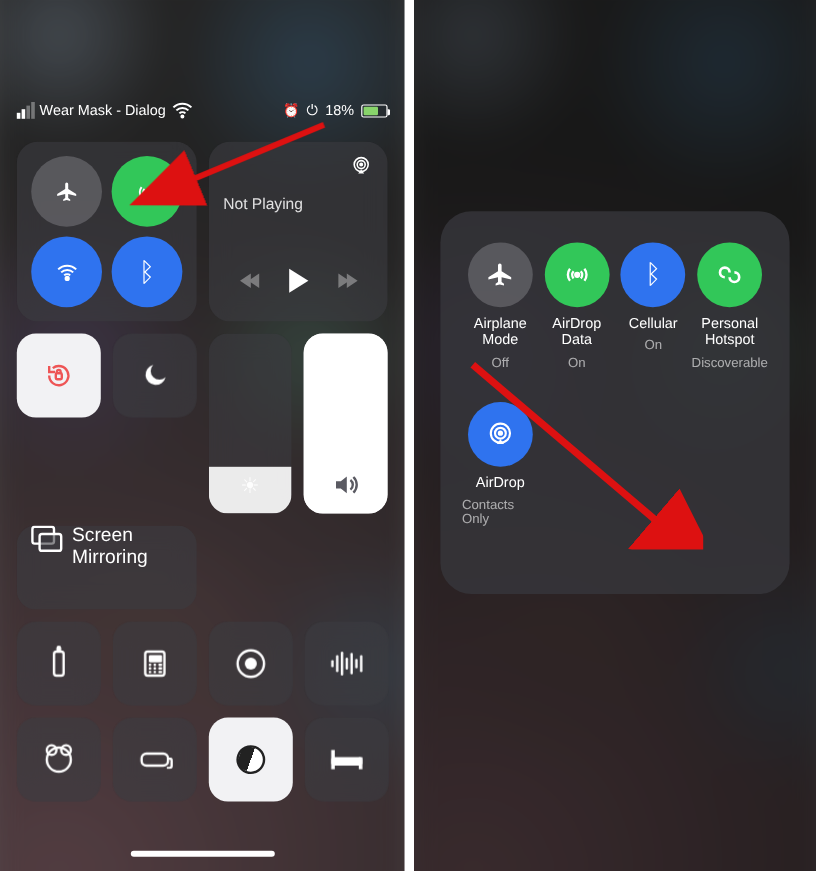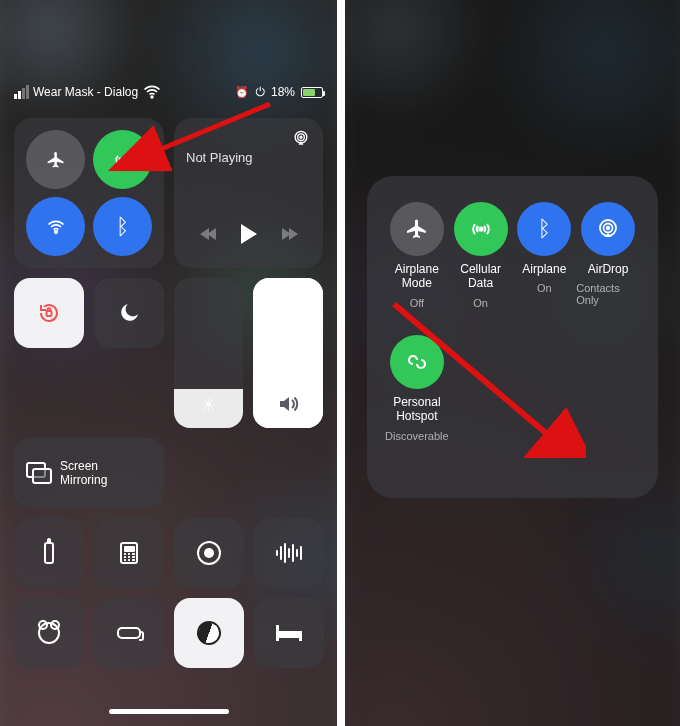--- a/index.html
+++ b/index.html
@@ -83,21 +83,21 @@
   }
   .c-grey { background: rgba(120,120,125,0.55); }
   .c-green { background:#32c759; }
   .c-blue { background:#2f73ef; }
 
   .media-tile {
     flex:1; height:150px; padding:10px 12px; position:relative;
     display:flex; flex-direction:column;
   }
   .airplay-ic { position:absolute; top:10px; right:12px; color:#fff; font-size:14px; }
-  .np-text { color:rgba(255,255,255,0.85); font-size:13px; margin-top:22px; }
+  .np-text { color:rgba(255,255,255,0.85); font-size:13px; margin-top:34px; }
   .media-ctrls { margin-top:auto; margin-bottom:14px; display:flex; justify-content:space-around; align-items:center; color:#fff; }
   .media-ctrls .dim { opacity:0.35;}
   .play-tri {
     width:0; height:0; border-left:16px solid #fff; border-top:10px solid transparent; border-bottom:10px solid transparent;
   }
   .skip { display:flex; gap:-2px;}
   .skip span{
     width:0;height:0; border-top:6px solid transparent; border-bottom:6px solid transparent;
   }
   .skip.back span{ border-right:9px solid #fff; margin-right:-2px;}
@@ -112,22 +112,22 @@
   }
   .bright-tile { background: rgba(60,60,65,0.55); }
   .bright-fill { position:absolute; bottom:0; left:0; right:0; height:26%; background:rgba(255,255,255,0.9);}
   .vol-tile { background:#f1f1f3; }
   .vol-fill { position:absolute; bottom:0; left:0; right:0; height:100%; background:#fff;}
   .slider-ic { position:relative; z-index:1; padding-bottom:12px; text-align:center;}
   .bright-ic { color:rgba(255,255,255,0.9); font-size:18px; }
   .vol-ic { color:#5a5a62; font-size:18px; }
 
   .screen-mirror {
-    flex:1; height:70px; border-radius:16px; display:flex; align-items:center; gap:8px;
-    padding:0 12px; color:#fff; font-size:12px;
+    flex:1; height:70px; border-radius:16px; display:flex; gap:8px;
+    padding:0 12px; color:#fff; font-size:16px;
   }
   .sm-ic { width:26px; height:22px; position:relative;}
   .sm-ic .r1{ position:absolute; top:0; left:0; width:20px; height:16px; border:2px solid #fff; border-radius:3px;}
   .sm-ic .r2{ position:absolute; bottom:0; right:0; width:20px; height:16px; border:2px solid #fff; border-radius:3px; background:rgba(60,60,65,0.6);}
 
   .grid-row { display:grid; grid-template-columns:repeat(4,70px); gap:10px; margin-top:10px; }
 
   .home-ind { position:absolute; bottom:12px; left:50%; transform:translateX(-50%); width:120px; height:5px; border-radius:3px; background:#fff; z-index:5;}
 
   
@@ -389,55 +389,55 @@
     <div class="conn-cell">
       <div class="conn-btn c-green">
         <svg class="ico-lg" viewBox="0 0 24 24" fill="none" stroke="#fff" stroke-width="2">
           <path d="M6 7a8 8 0 0 0 0 10"></path>
             <path d="M18 7a8 8 0 0 1 0 10"></path>
           <path d="M9 9a4.5 4.5 0 0 0 0 6"></path>
             <path d="M15 9a4.5 4.5 0 0 1 0 6"></path>
           <circle cx="12" cy="12" r="1.6" fill="#fff"></circle>
         </svg>
       </div>
-      <div class="lab">Cellular Data</div>
+      <div class="lab">AirDrop Data</div>
       <div class="sub">On</div>
     </div>
 
 
     <div class="conn-cell">
       <div class="conn-btn c-blue">
         <span class="bt-sym">ᛒ</span>
       </div>
-      <div class="lab">Airplane</div>
+      <div class="lab">Cellular</div>
       <div class="sub">On</div>
+    </div>
+
+    <div class="conn-cell">
+      <div class="conn-btn c-green">
+        <svg class="ico-lg" viewBox="0 0 24 24" fill="none" stroke="#fff" stroke-width="2.2">
+          <path d="M8 14a4 4 0 1 1 4-4"></path>
+            <path d="M16 10a4 4 0 1 1-4 4"></path>
+        </svg>
+      </div>
+      <div class="lab">Personal Hotspot</div>
+      <div class="sub">Discoverable</div>
     </div>
 
     <div class="conn-cell">
       <div class="conn-btn c-blue">
         <svg class="ico-lg" viewBox="0 0 24 24" fill="none" stroke="#fff" stroke-width="1.8">
           <circle cx="12" cy="11" r="8"></circle>
             <circle cx="12" cy="11" r="4.5"></circle>
             <circle cx="12" cy="11" r="1.3" fill="#fff"></circle>
           <path d="M9 20l3-4 3 4z" fill="#fff" stroke="none"></path>
         </svg>
       </div>
       <div class="lab">AirDrop</div>
       <div class="sub">Contacts Only</div>
-    </div>
-
-    <div class="conn-cell">
-      <div class="conn-btn c-green">
-        <svg class="ico-lg" viewBox="0 0 24 24" fill="none" stroke="#fff" stroke-width="2.2">
-          <path d="M8 14a4 4 0 1 1 4-4"></path>
-            <path d="M16 10a4 4 0 1 1-4 4"></path>
-        </svg>
-      </div>
-      <div class="lab">Personal Hotspot</div>
-      <div class="sub">Discoverable</div>
     </div>
   </div>
 </div>
 
 <div class="arrow1">
   <svg width="150" height="60">
     <defs>
         <marker id="ah1" markerWidth="12" markerHeight="12" refX="2" refY="5" orient="auto">
       <path d="M0 0 L12 5 L0 10 z" fill="#d11"></path>
         </marker>

